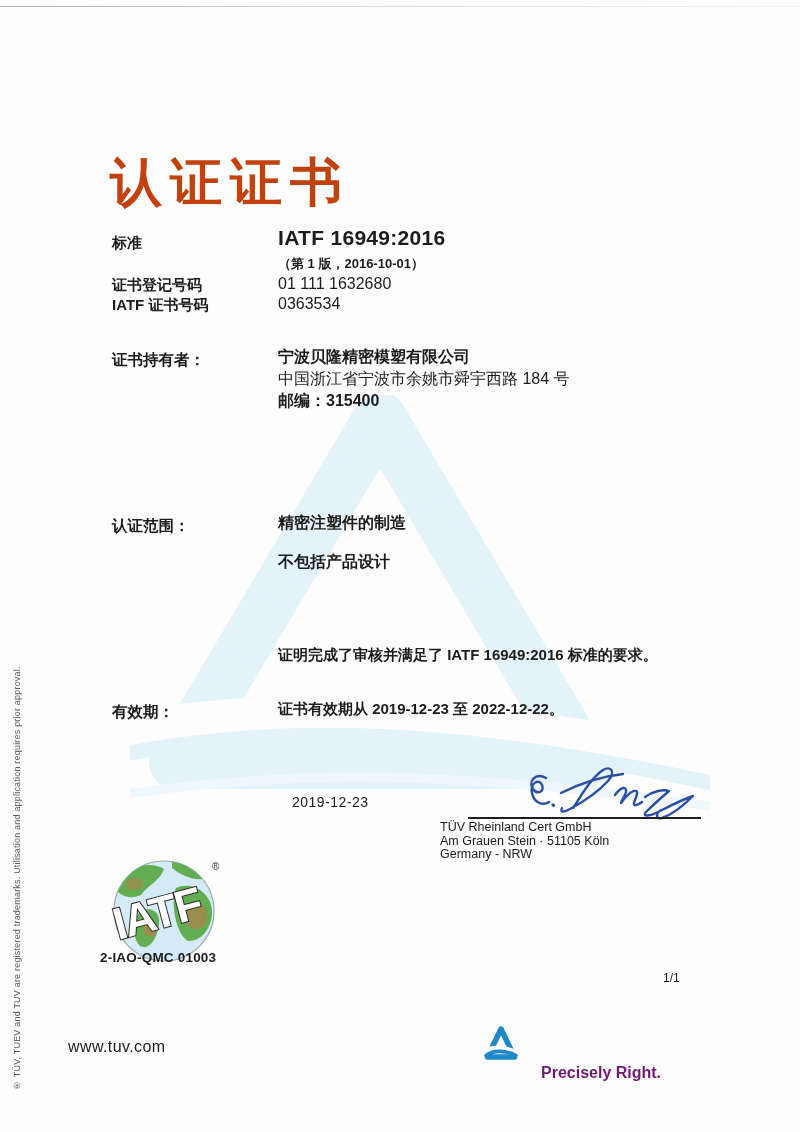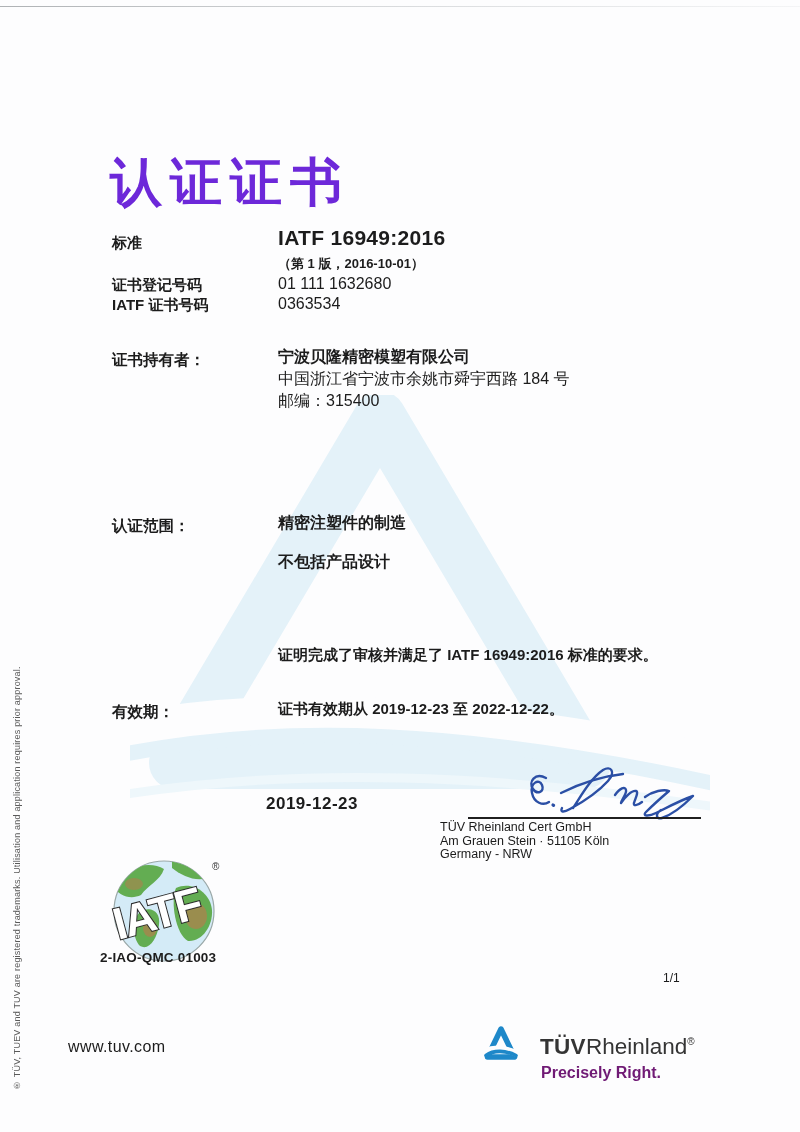--- a/index.html
+++ b/index.html
@@ -14,41 +14,41 @@
     position:absolute; top:6px; left:0; width:100%; height:1px;
     background:linear-gradient(90deg,rgba(110,116,120,.55),rgba(150,156,160,.35) 50%,rgba(190,195,198,.15));
   }
   .watermark { position:absolute; left:130px; top:395px; width:580px; height:430px; z-index:0; }
   .content { position:absolute; inset:0; z-index:1; }
   .sidenote {
     position:absolute; left:12px; top:595px; height:495px;
     writing-mode:vertical-rl; transform:rotate(180deg);
     font-size:9px; color:#5a5a5a; letter-spacing:.2px; white-space:nowrap;
   }
-  .title { position:absolute; left:110px; top:148px; font-size:52px; font-weight:700; letter-spacing:8px; color:#6d28d9; }
+  .title { position:absolute; left:110px; top:148px; font-size:52px; font-weight:700; letter-spacing:8px; color:#c2410c; }
   .lab { position:absolute; left:112px; font-size:15px; font-weight:600; }
   .val { position:absolute; left:278px; }
   #std-label      { top:234px; }
   #std-value      { top:226px; font-size:21px; font-weight:700; letter-spacing:.3px; }
   #std-edition    { top:255px; font-size:13px; font-weight:700; }
   #reg-label      { top:276px; }
   #reg-value      { top:275px; font-size:16px; }
   #iatfno-label   { top:296px; }
   #iatfno-value   { top:295px; font-size:16px; }
   #holder-label   { top:350px; font-size:15.5px; }
   #holder-name    { top:347px; font-size:16px; font-weight:700; }
   #holder-address { top:369px; font-size:16px; font-weight:500; }
-  #holder-post    { top:391px; font-size:16px; font-weight:400; }
+  #holder-post    { top:391px; font-size:16px; font-weight:700; }
   #scope-label    { top:516px; font-size:15.5px; }
   #scope1         { top:513px; font-size:16px; font-weight:700; }
   #scope2         { top:552px; font-size:16px; font-weight:600; }
   #statement      { top:646px; font-size:15px; font-weight:600; }
   #validity-label { top:702px; font-size:15.5px; }
   #validity-value { top:700px; font-size:15px; font-weight:600; }
-  .issue-date { position:absolute; left:266px; top:794px; font-size:17px; letter-spacing:.5px; font-weight:700; }
+  .issue-date { position:absolute; left:292px; top:794px; font-size:14px; letter-spacing:.5px; font-weight:400; }
   .signature  { position:absolute; left:525px; top:762px; width:175px; height:62px; }
   .sig-line   { position:absolute; left:468px; top:817px; width:233px; height:1.5px; background:#1f1f1f; }
   .issuer { position:absolute; left:440px; top:821px; width:260px; text-align:left;
             font-size:12.5px; line-height:13.5px; color:#1b1b1b; font-weight:500; }
   .iatf-logo { position:absolute; left:106px; top:854px; width:120px; height:112px; }
   .iatf-code { position:absolute; left:100px; top:950px; font-size:13.5px; font-weight:600; letter-spacing:.2px; }
   .pagenum { position:absolute; left:663px; top:971px; font-size:12px; font-weight:500; }
   .website { position:absolute; left:68px; top:1038px; font-size:16px; letter-spacing:.4px; font-weight:500; }
   .tuv-tri { position:absolute; left:484px; top:1025px; width:34px; height:38px; }
   .brand { position:absolute; left:540px; top:1034px; font-size:22.5px; color:#343434; white-space:nowrap; }
@@ -144,19 +144,16 @@
 
     <div class="pagenum">1/1</div>
 
     <div class="website">www.tuv.com</div>
 
     <svg class="tuv-tri" viewBox="0 0 34 38" aria-hidden="true">
       <path d="M17 4 L30.5 32 L3.5 32 Z" fill="none" stroke="#1e88c9" stroke-width="5.5" stroke-linejoin="round"></path>
       <path d="M0 27 C9 22.5 21 23 34 29" fill="none" stroke="#fdfdfe" stroke-width="6.5"></path>
       <path d="M2 30.5 C10 24.5 22 25.5 32 30.5" fill="none" stroke="#1e88c9" stroke-width="3.6" stroke-linecap="round"></path>
     </svg>
-    <div class="brand">
-      <span class="tuv">TÜV</span><span class="rh">Rheinland</span><span class="reg">®</span>
-    </div>
     <div class="tagline">Precisely Right.</div>
 
   </div>
 </div>
 
 </body></html>

